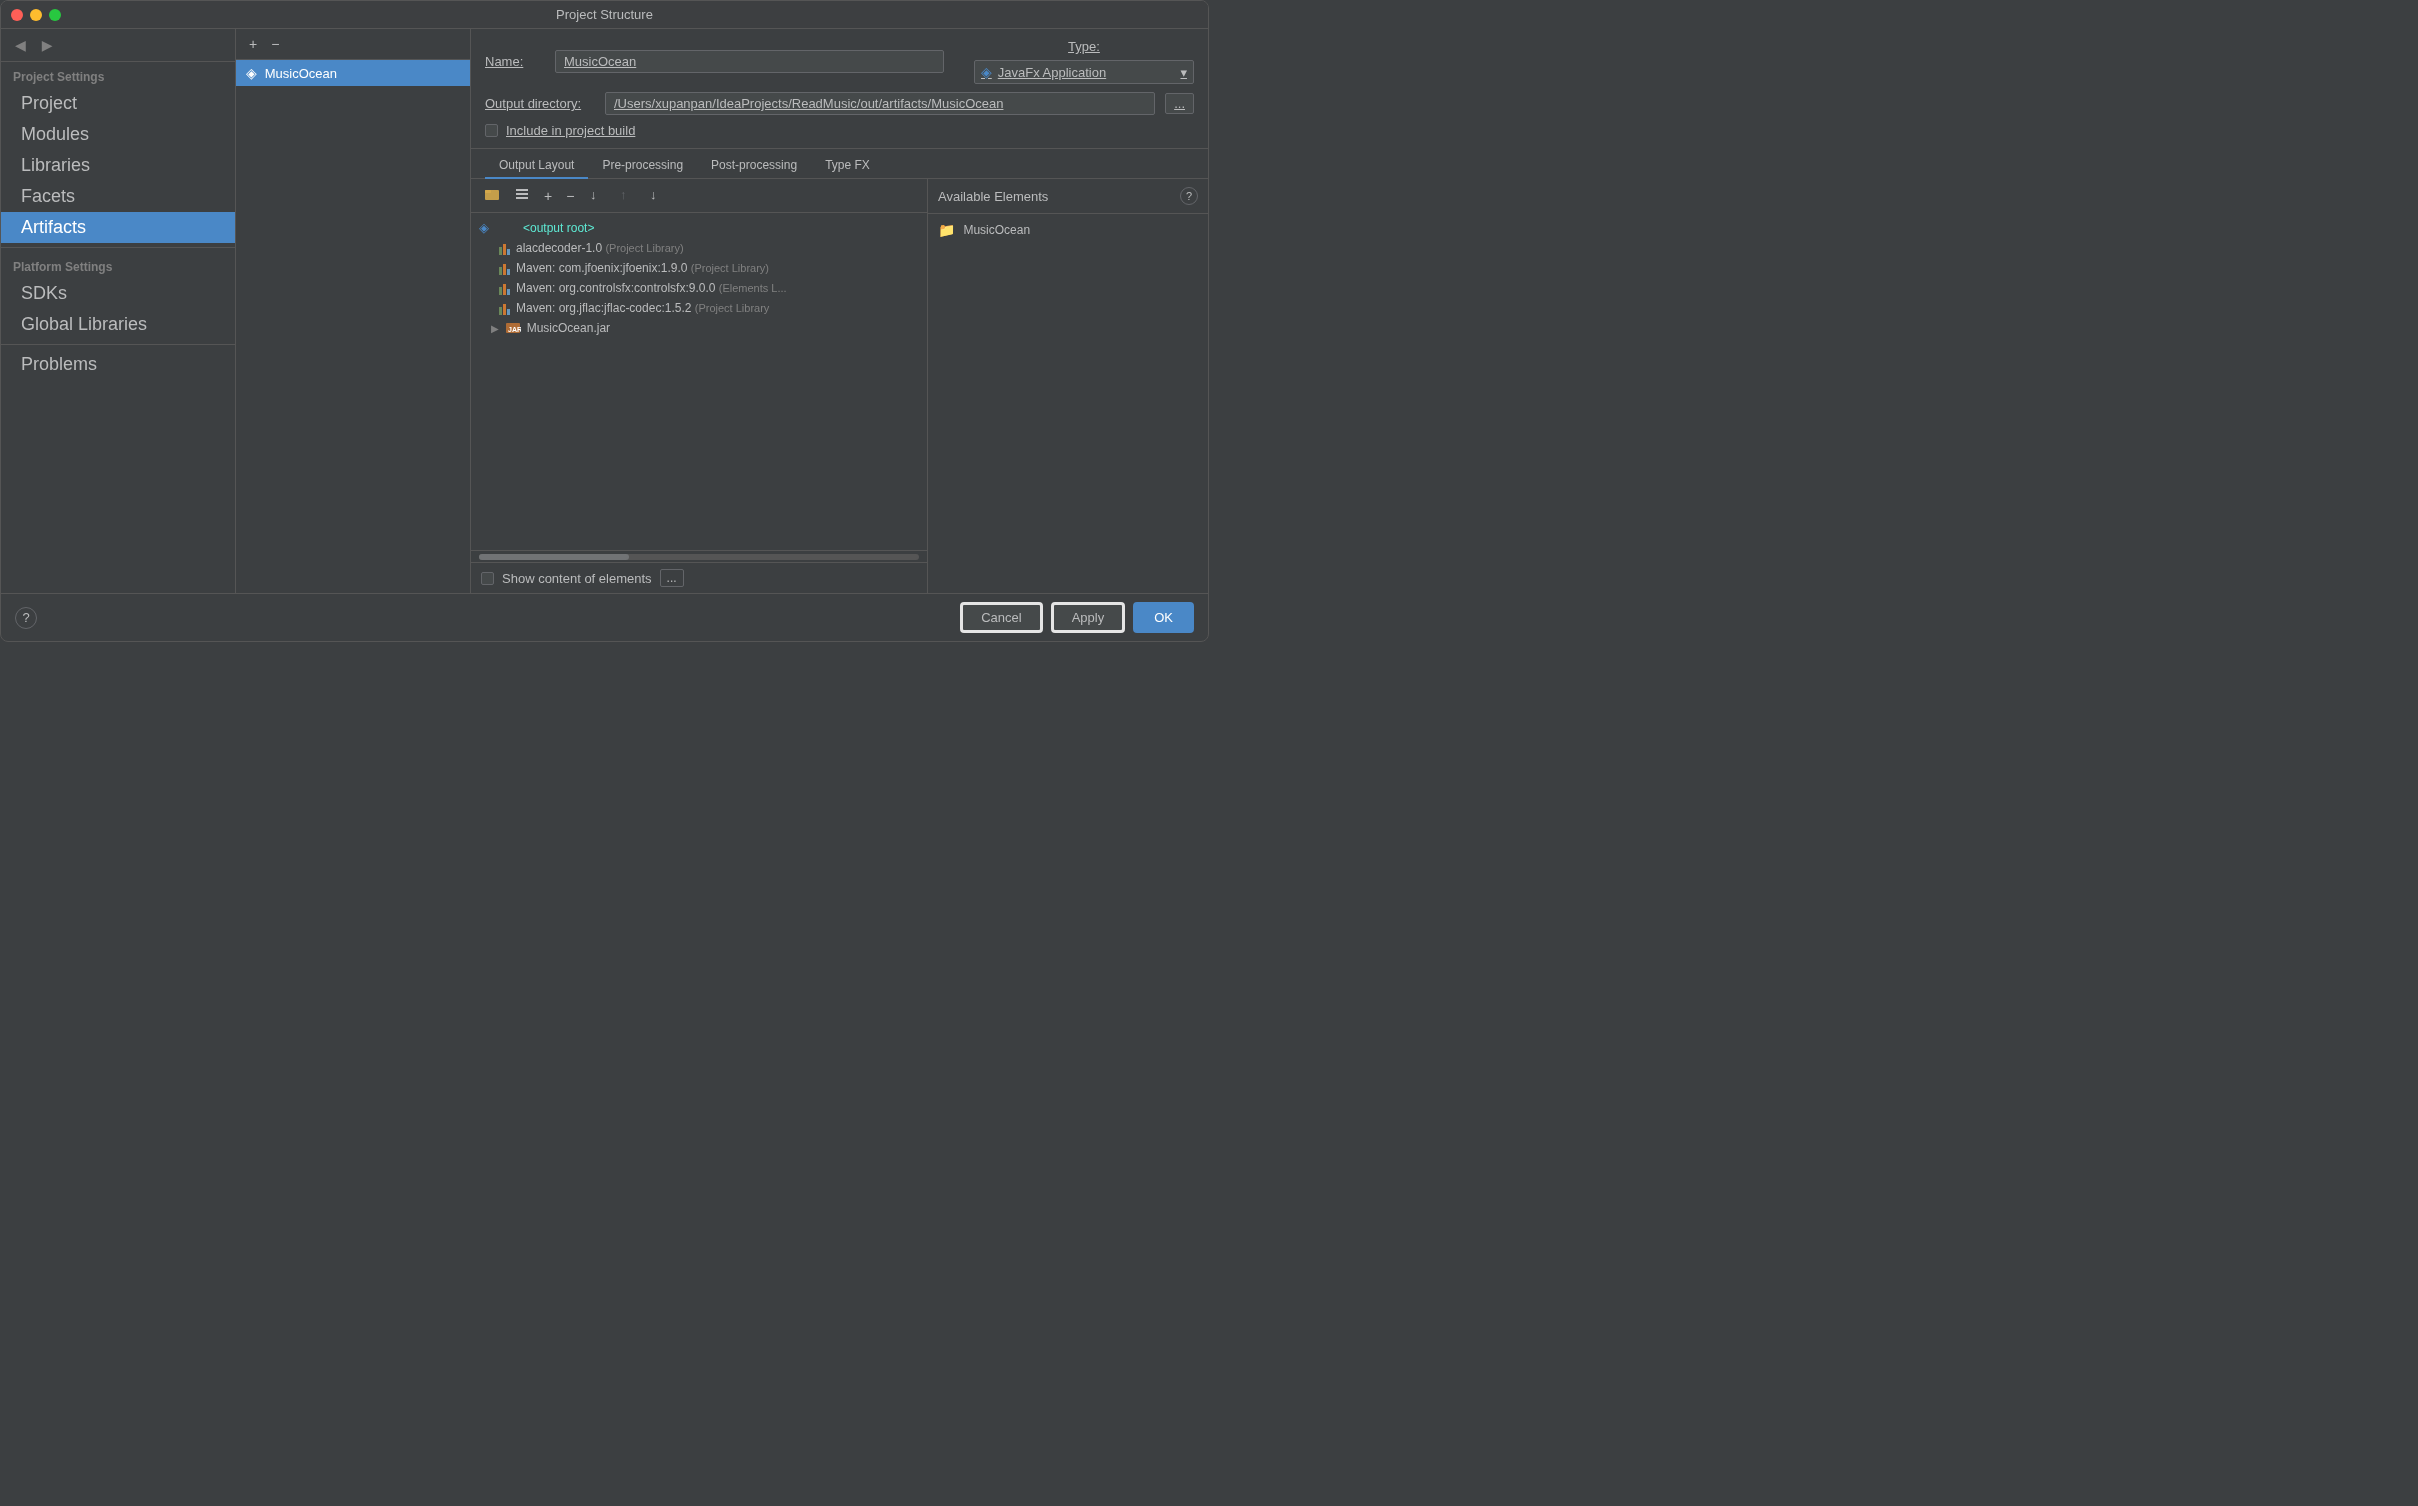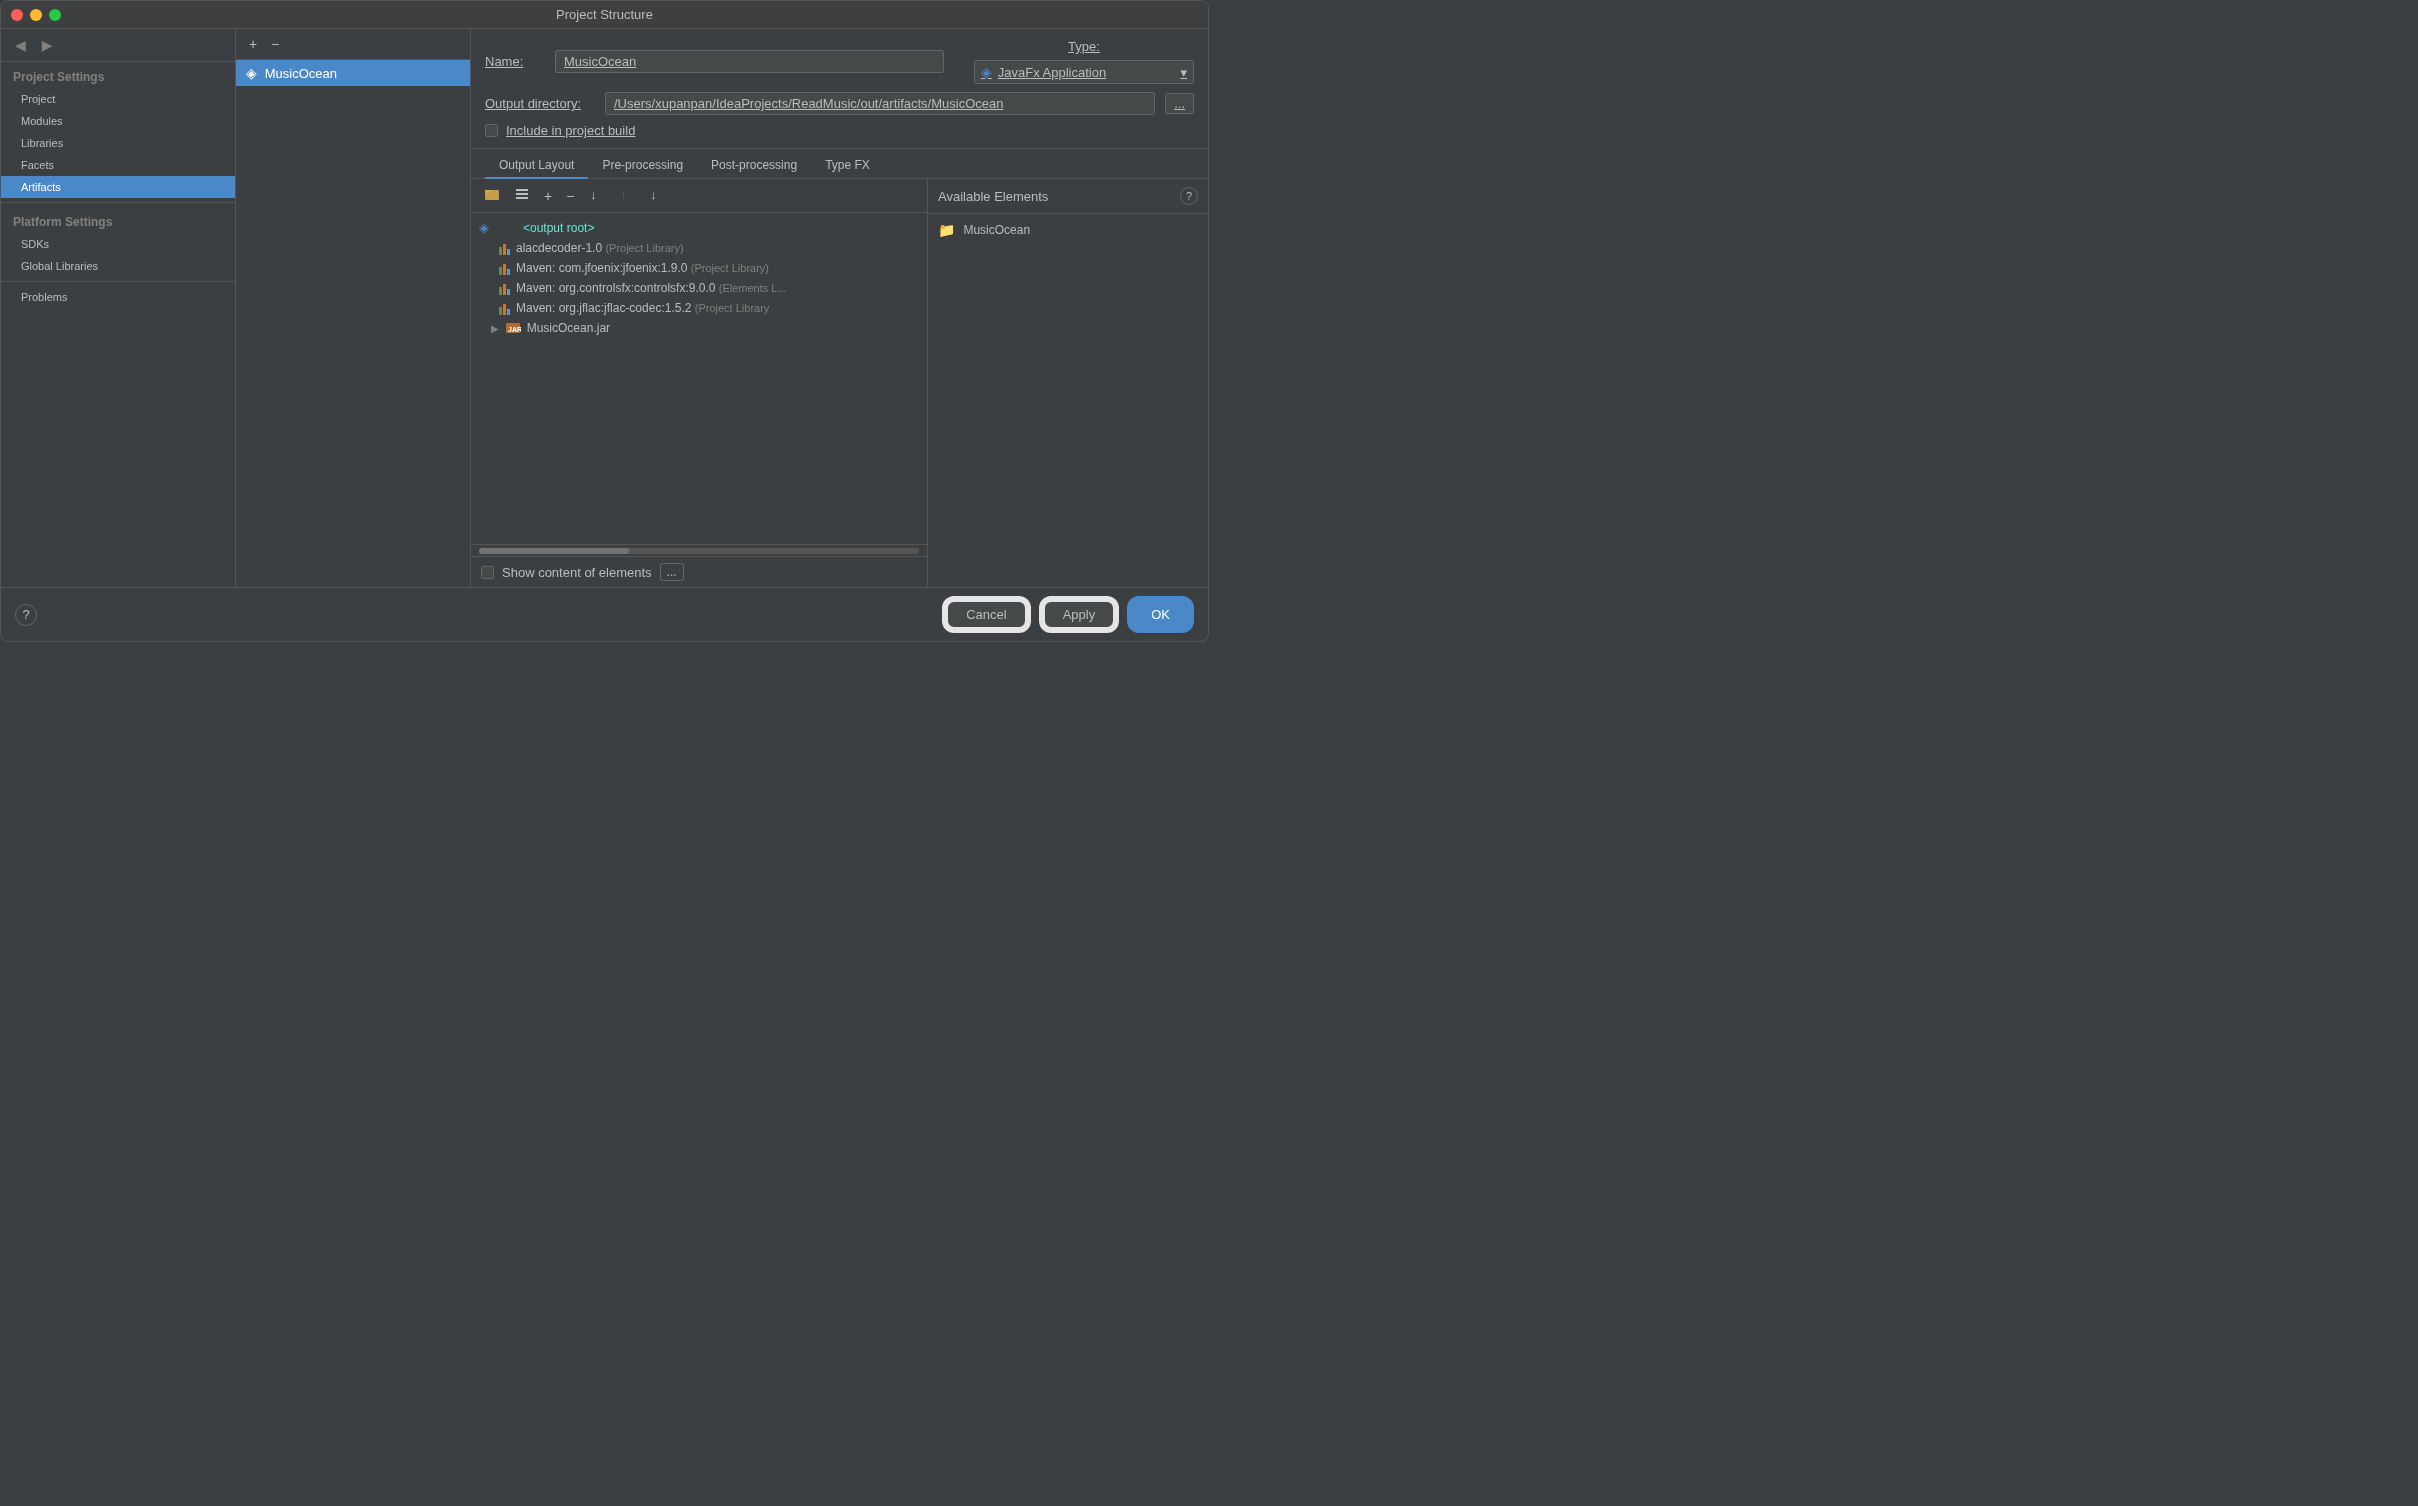--- a/index.html
+++ b/index.html
@@ -82,21 +82,21 @@
     .section-label {
       padding: 8px 12px 4px 12px;
       font-size: 12px;
       color: #808080;
       font-weight: 600;
     }
     .sidebar-item {
       padding: 5px 12px 5px 20px;
       cursor: pointer;
       color: #bbbcbd;
-      font-size: 11px;
+      font-size: 18px;
     }
     .sidebar-item.active {
       background: #4a88c7;
       color: #fff;
     }
     .sidebar-divider {
       height: 1px;
       background: #555;
       margin: 4px 0;
     }
@@ -386,24 +386,24 @@
       border: 1px solid #636569;
       color: #bbbcbd;
       cursor: pointer;
       font-size: 13px;
       display: flex;
       align-items: center;
       justify-content: center;
     }
     .btn {
       padding: 5px 18px;
-      border-radius: 12px;
-      font-size: 13px;
-      cursor: pointer;
-      border: 6px solid #e5e5e5;
+      border-radius: 4px;
+      font-size: 13px;
+      cursor: pointer;
+      border: 3px solid #e5e5e5;
     }
     .btn-cancel {
       background: #45494a;
       color: #bbbcbd;
     }
     .btn-apply {
       background: #45494a;
       color: #bbbcbd;
     }
     .btn-ok {

